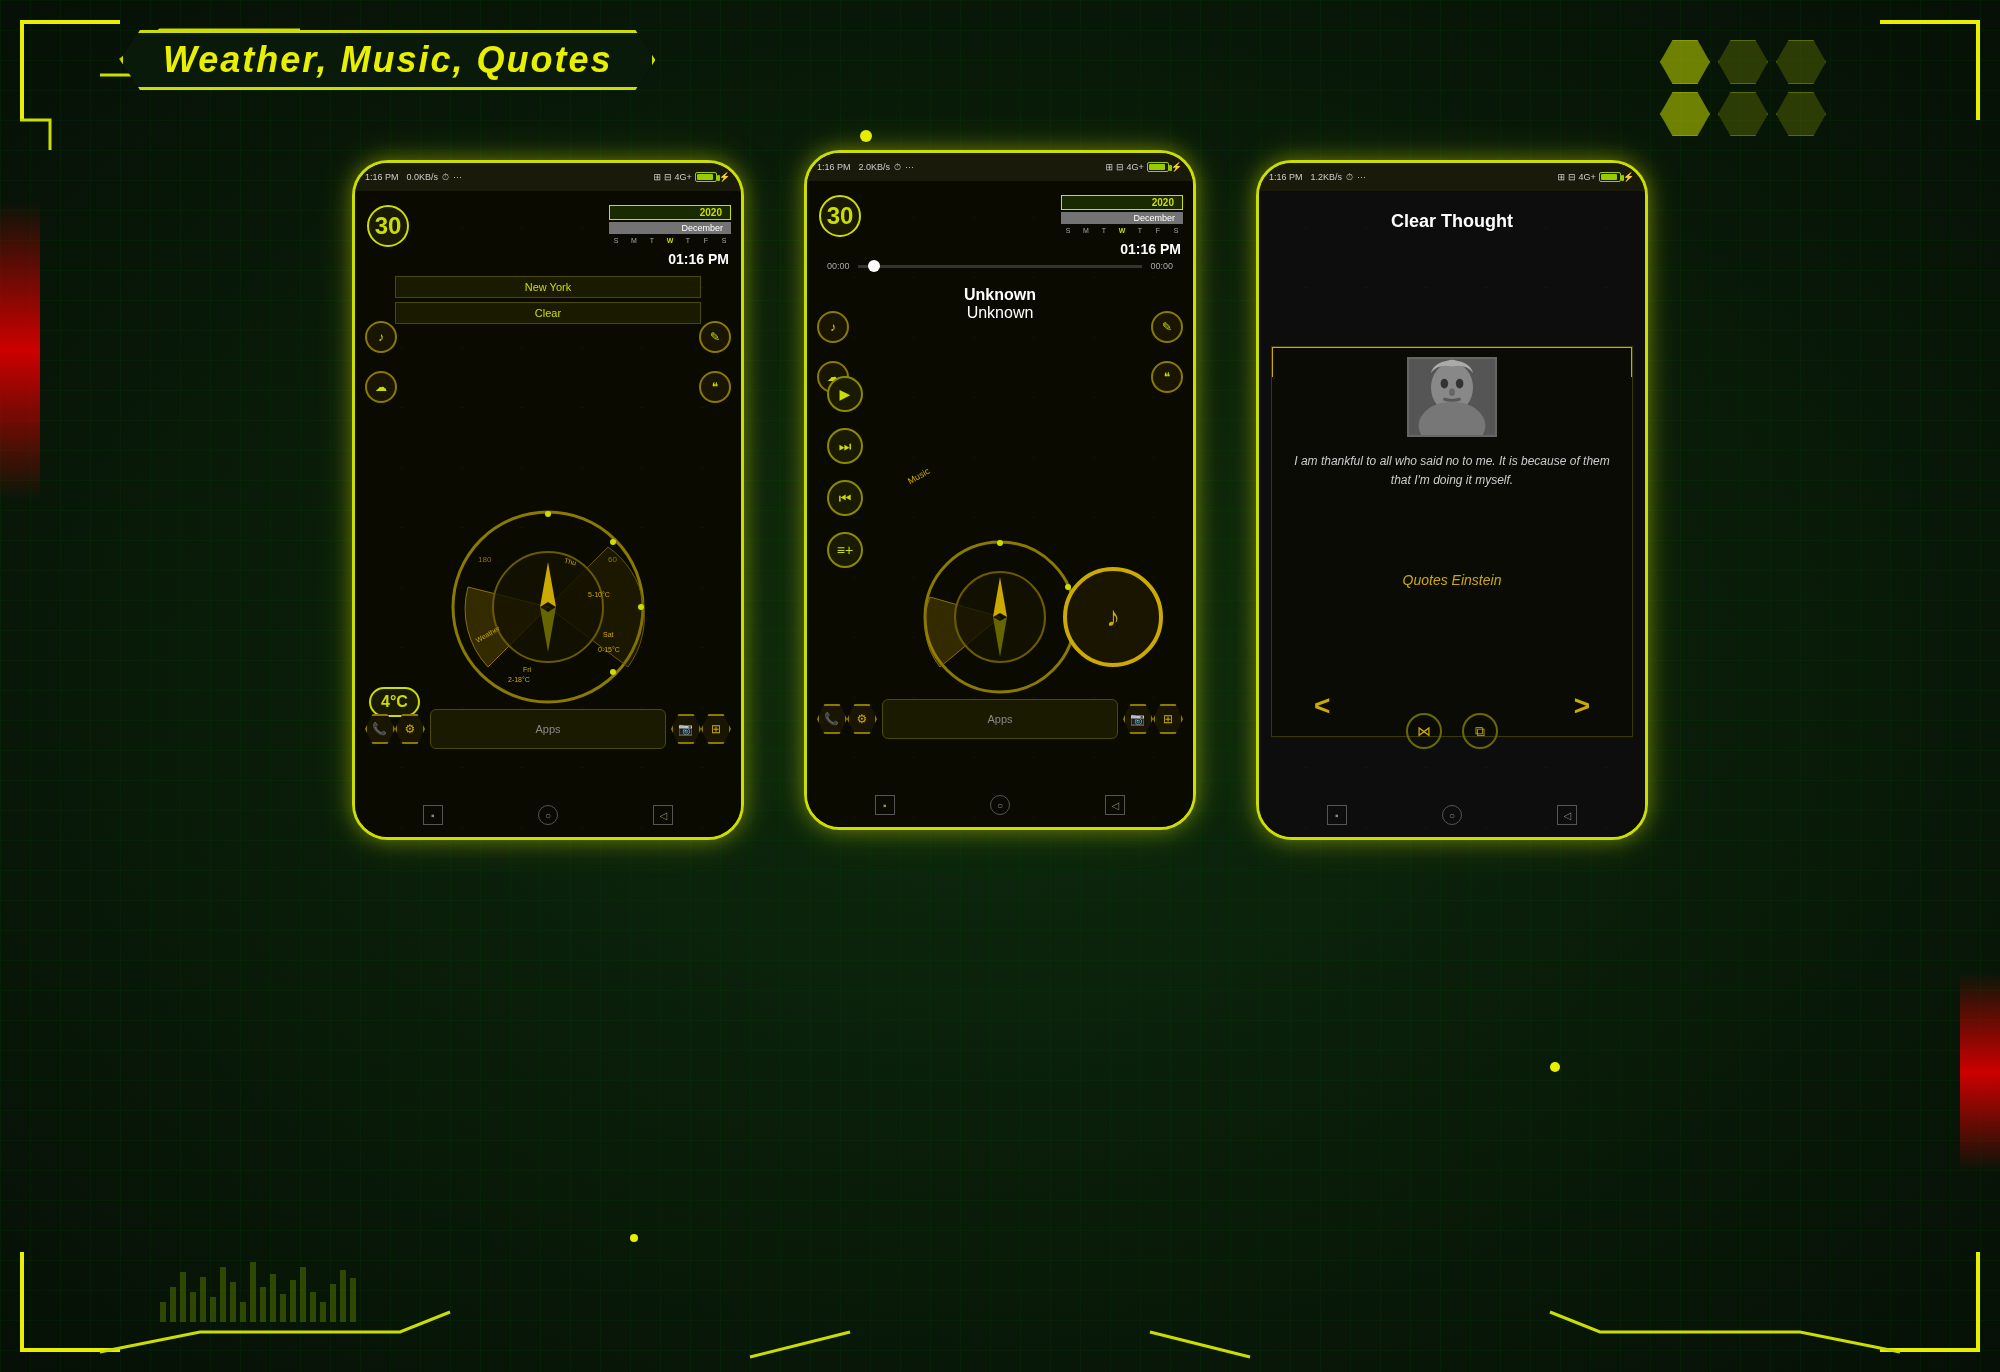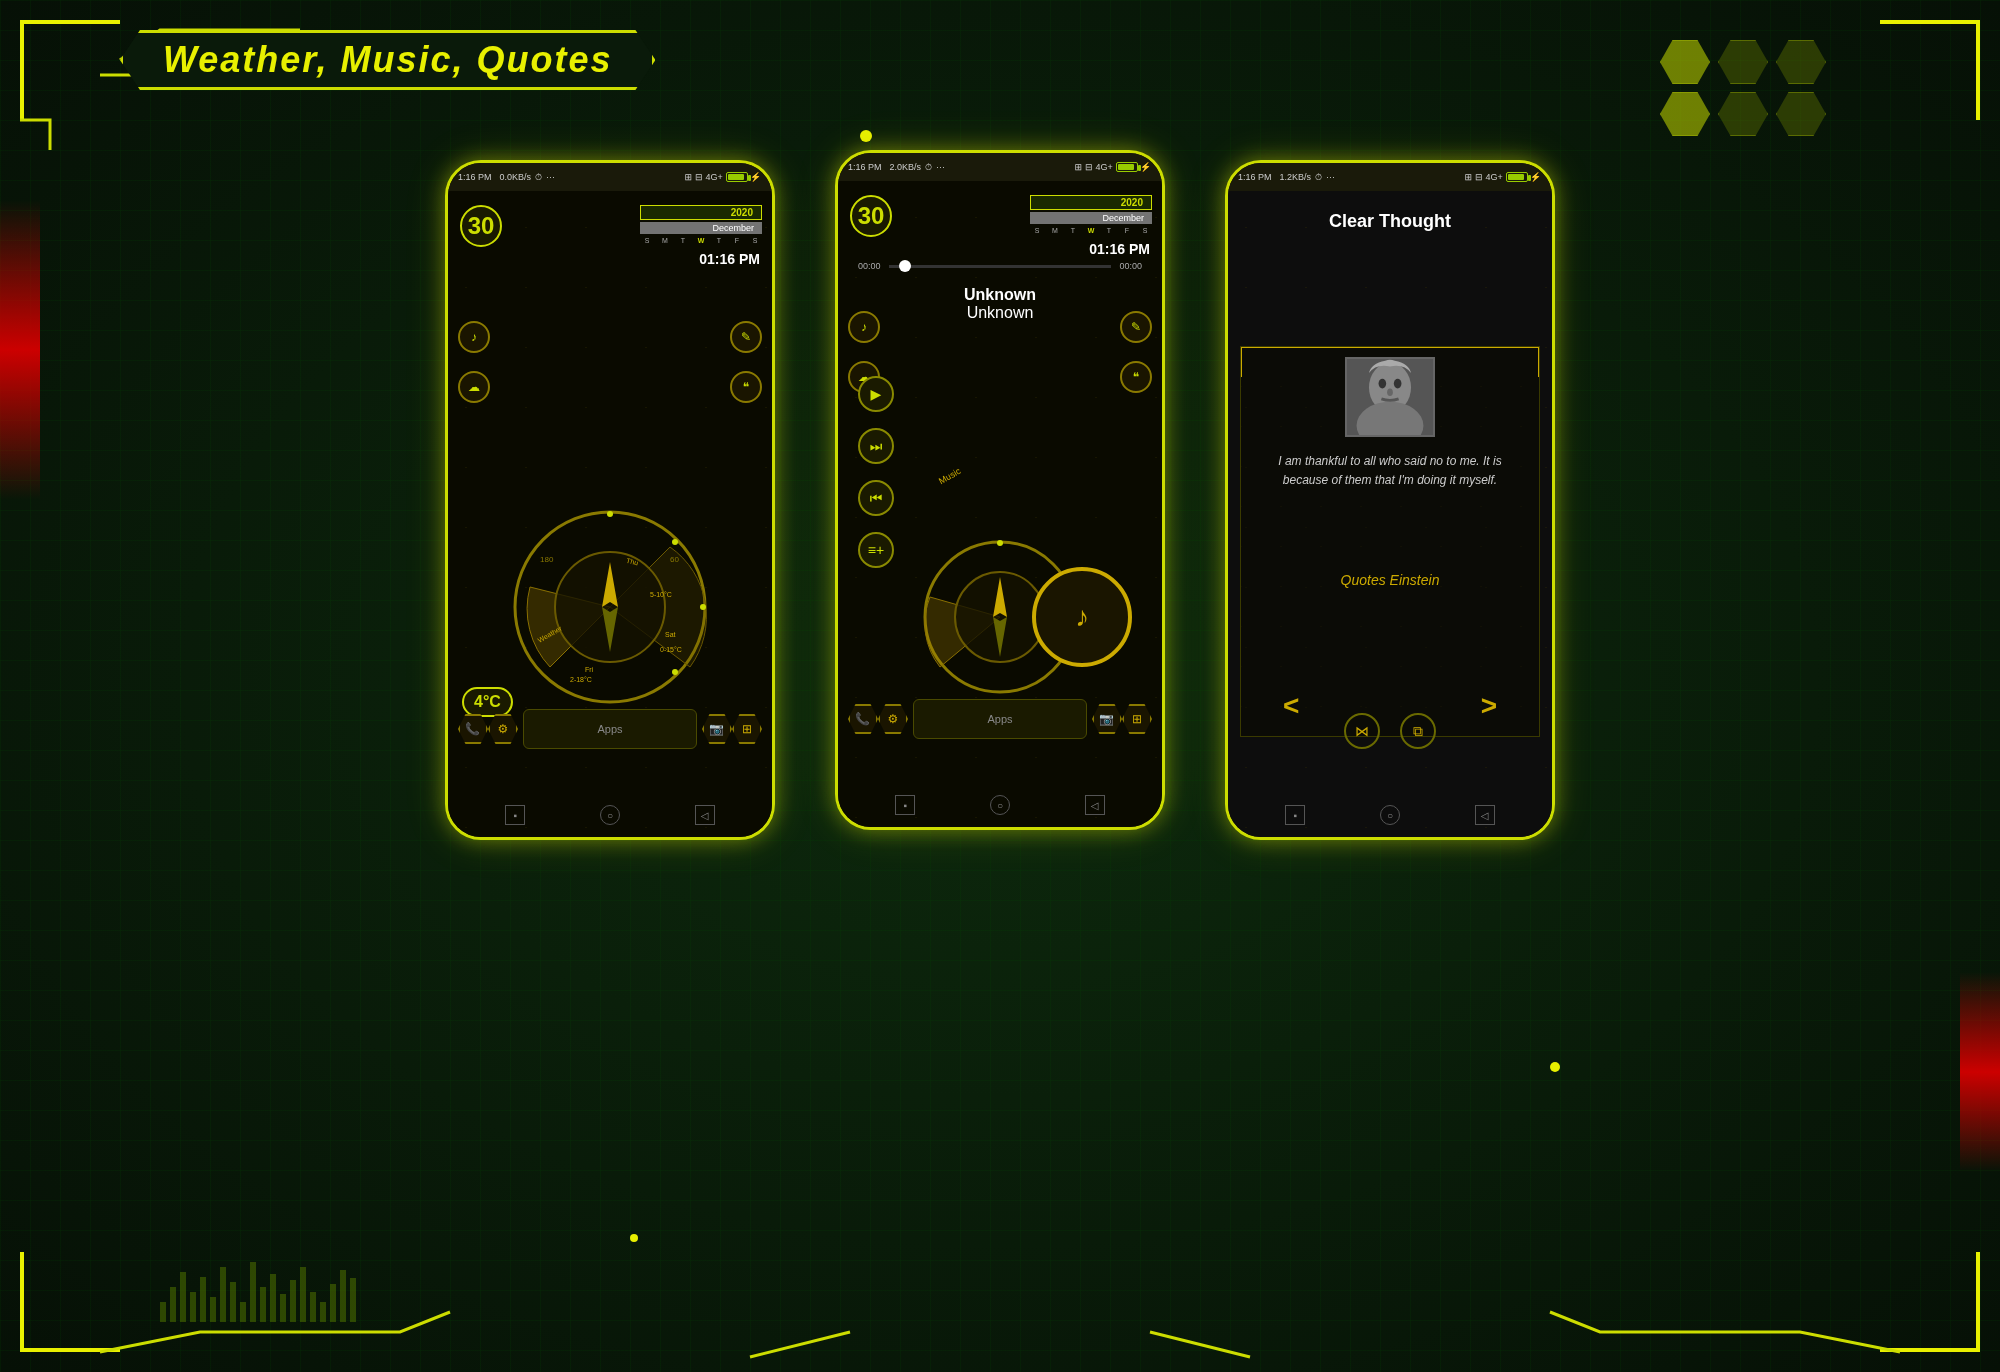--- a/index.html
+++ b/index.html
@@ -131,21 +131,21 @@
       top: 140px;
       left: 0;
       right: 0;
       display: flex;
       justify-content: center;
       gap: 60px;
       align-items: center;
     }
 
     .phone {
-      width: 330px;
+      width: 392px;
       height: 680px;
       border-radius: 36px;
       border: 3px solid #ccdd00;
       background: #0d0d0d;
       position: relative;
       overflow: hidden;
       box-shadow: 0 0 20px rgba(204,221,0,0.4), 0 0 40px rgba(204,221,0,0.2);
     }
 
     
@@ -668,20 +668,24 @@
         </div>
       </div>
 
       <div class="time-display">01:16 PM</div>
 
       <div class="side-btn" style="left:10px; top:130px;">♪</div>
       <div class="side-btn" style="right:10px; top:130px;">✎</div>
       <div class="side-btn" style="left:10px; top:180px;">☁</div>
       <div class="side-btn" style="right:10px; top:180px;">❝</div>
 
+      <div class="weather-location">
+        <div class="location-bar">New York</div>
+        <div class="condition-bar">Clear</div>
+      </div>
 
       <div style="position:absolute; bottom:130px; left:50%; transform:translateX(-50%); width:200px; height:200px;">
         <svg width="200" height="200" viewBox="0 0 200 200">
 
           <circle cx="100" cy="100" r="95" stroke="#8a7a00" stroke-width="3" fill="none"></circle>
 
           <path d="M100,100 L40,160 A85,85 0 0,1 20,80 Z" fill="rgba(180,140,0,0.25)" stroke="#8a7000" stroke-width="1"></path>
           <path d="M100,100 L160,40 A85,85 0 0,1 180,160 Z" fill="rgba(100,80,0,0.2)" stroke="#6a5800" stroke-width="1"></path>
 
           <circle cx="100" cy="100" r="55" stroke="#6a5a00" stroke-width="2" fill="rgba(20,18,0,0.8)"></circle>

